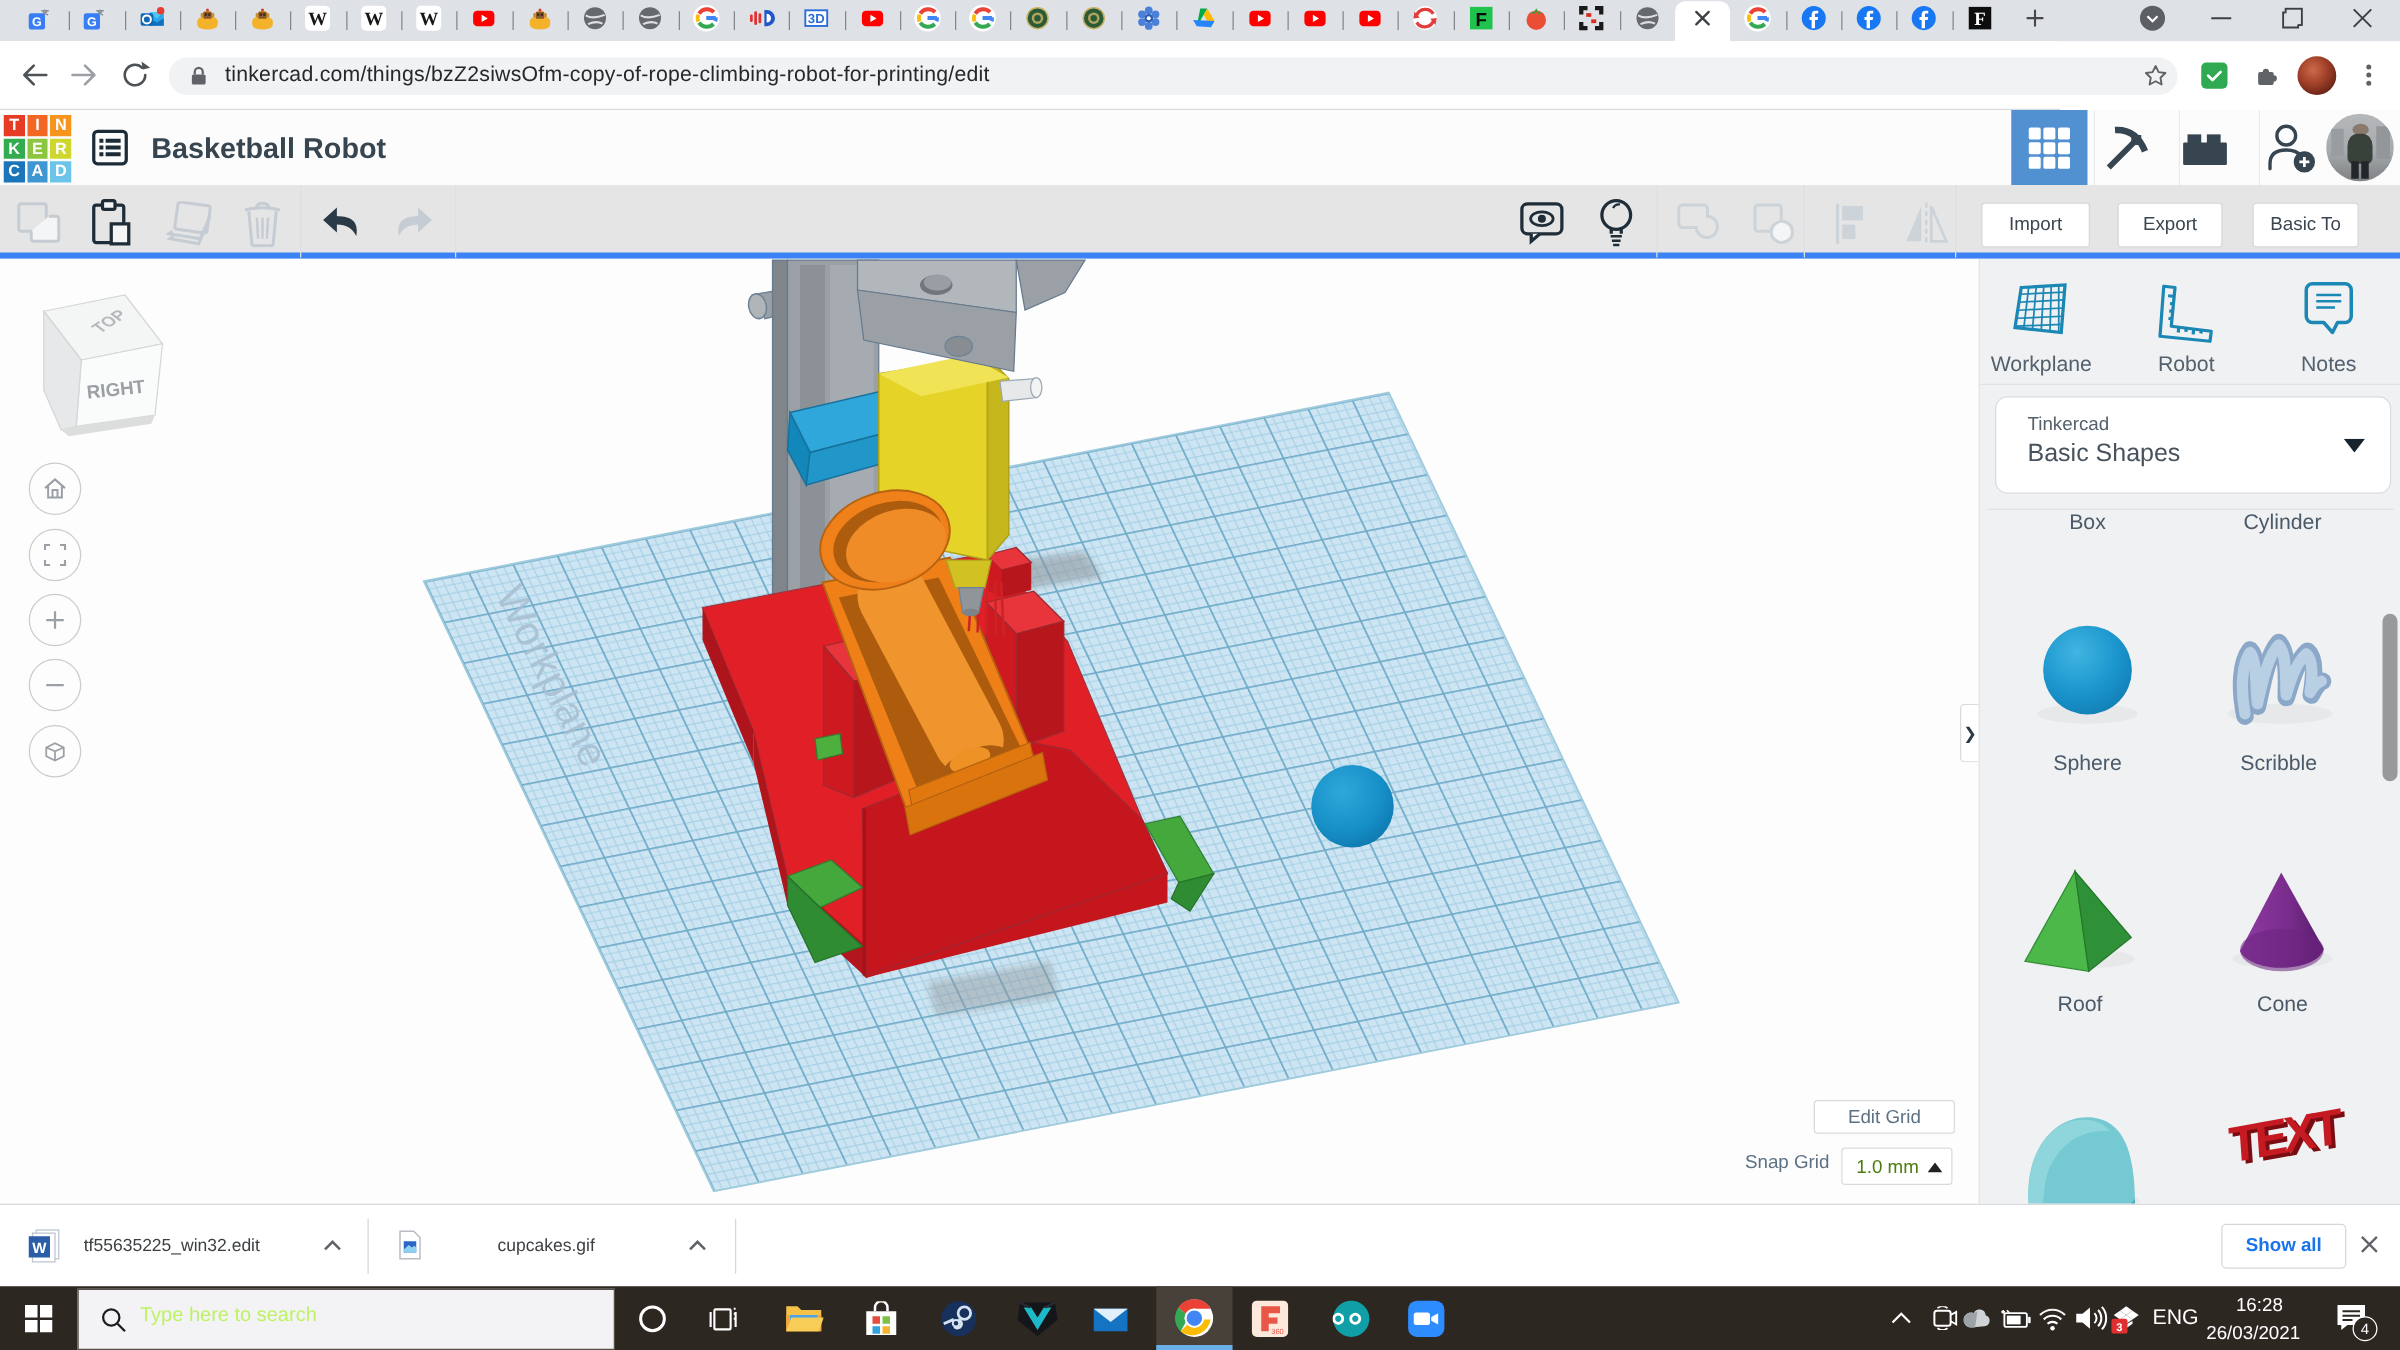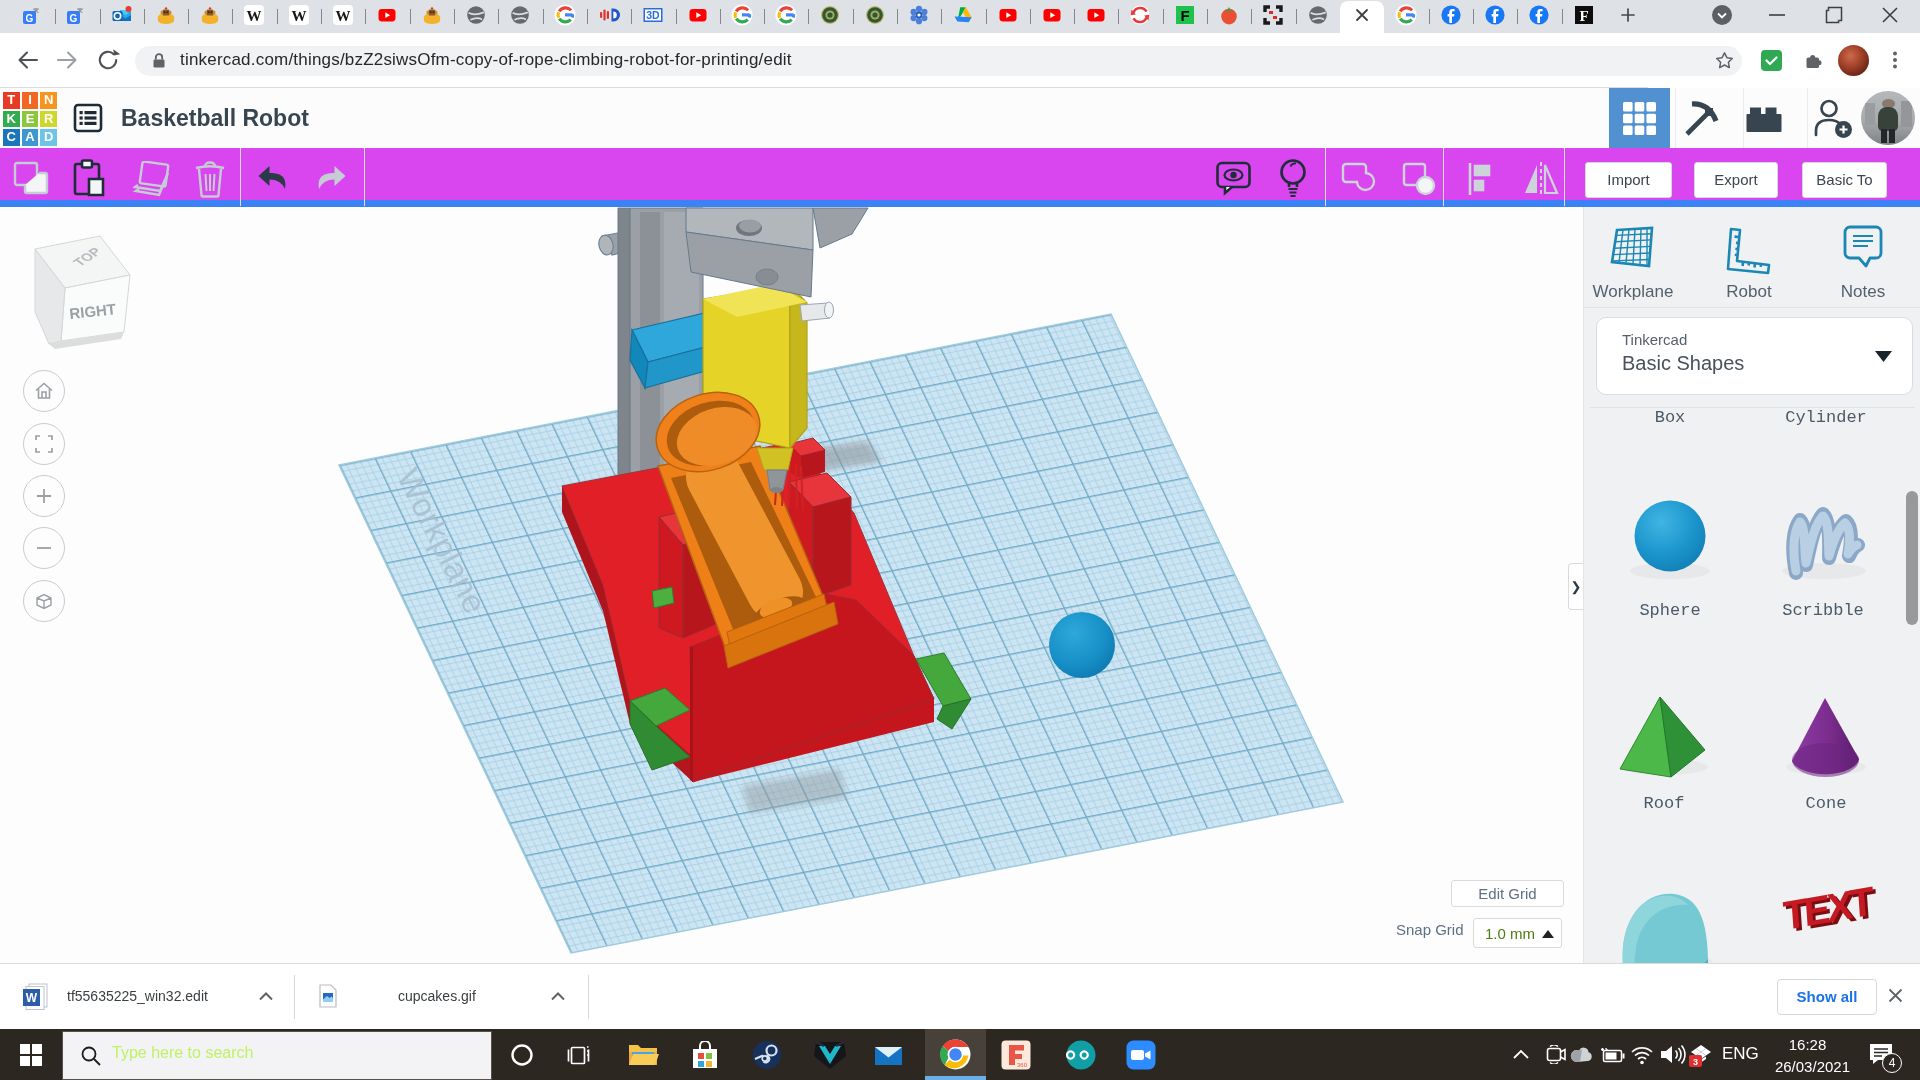--- a/index.html
+++ b/index.html
@@ -10,29 +10,29 @@
   #tabstrip { position:absolute; left:0; top:0; width:1920px; height:33px; background:#dee1e6; }
   .tab { position:absolute; top:0; height:33px; width:44px; }
   .tab .fav { position:absolute; left:50%; top:16.5px; transform:translate(-50%,-50%); }
   .tsep { position:absolute; top:9px; width:1px; height:15px; background:#85878b; }
   .activetab { position:absolute; top:1px; height:32px; background:#fff; border-radius:8px 8px 0 0; }
   
   #addrrow { position:absolute; left:0; top:33px; width:1648px; height:55px; background:#fff; border-bottom:1px solid #dadce0; }
   #omnibox { position:absolute; left:135px; top:13px; width:1607px; height:30px; background:#f0f2f4; border-radius:15px; }
   
   #tkhead { position:absolute; left:0; top:88px; width:1920px; height:60px; background:#fcfcfd; }
-  #tktool { position:absolute; left:0; top:148px; width:1920px; height:59px; background:#d946ef; border-bottom:7px solid #3b82f6; }
+  #tktool { position:absolute; left:0; top:148px; width:1920px; height:59px; background:#e5e5e5; border-bottom:5px solid #3b82f6; }
   .vsep { position:absolute; top:0; width:1px; height:58px; background:#dddfe2; }
   .tbtn { position:absolute; top:14px; height:36px; background:#fff; border:1px solid #d5d8db; border-radius:3px; color:#3b4651; font-size:15px; text-align:center; line-height:34px; }
   
   #viewport { position:absolute; left:0; top:207px; width:1583px; height:756px; background:#fdfdfe; overflow:hidden; }
   .circbtn { position:absolute; left:23px; width:42px; height:42px; border:1px solid #c9cccf; border-radius:50%; background:#fdfdfe; color:#9aa0a6; text-align:center; }
   
   #sidebar { position:absolute; left:1583px; top:207px; width:337px; height:756px; background:#f0f1f3; border-left:1px solid #e2e4e7; overflow:hidden; }
-  .shlabel { position:absolute; color:#4a5a68; font-size:17px; text-align:center; width:120px;font-family:Liberation Mono, monospace; }
+  .shlabel { position:absolute; color:#4a5a68; font-size:17px; text-align:center; width:120px; }
   .sblabel { position:absolute; color:#53616e; font-size:17px; text-align:center; }
   
   #dlbar { position:absolute; left:0; top:963px; width:1920px; height:66px; background:#fff; border-top:1px solid #d8dade; }
   
   #taskbar { position:absolute; left:0; top:1029px; width:1920px; height:51px; background:#2d2722; }
 </style>
 </head>
 <body>
 <div id="page">
 <svg width="0" height="0" style="position:absolute">
@@ -953,21 +953,21 @@
           <polygon points="17,5.5 22,9 17,12.5 12,9"></polygon>
           <polygon points="7,5.5 12,9 7,12.5 2,9"></polygon>
           <polygon points="12,9 17,12.5 12,16 7,12.5"></polygon>
           <polygon points="12,16.5 17,13.5 17,16 12,19.5 7,16 7,13.5"></polygon>
         </g>
     <rect x="0" y="12" width="13" height="12" rx="2" fill="#e02f2f"></rect>
     <text x="6.5" y="21.5" font-size="9" font-weight="bold" fill="#fff" text-anchor="middle" font-family="Liberation Sans">3</text>
   </svg>
   <div class="abs" style="left:1722px;top:15px;font-size:17px;color:#fff">ENG</div>
   <div class="abs" style="left:1770px;top:7px;width:75px;font-size:15px;color:#fff;text-align:center">16:28</div>
-  <div class="abs" style="left:1765px;top:29px;width:85px;font-size:15px;color:#fff;text-align:right">26/03/2021</div>
+  <div class="abs" style="left:1765px;top:29px;width:85px;font-size:15px;color:#fff;text-align:left">26/03/2021</div>
   <svg class="abs" style="left:1868px;top:13px" width="26" height="26" viewBox="0 0 26 26">
     <path d="M2 2 H24 V18 H10 L5 22 V18 H2 Z" fill="#fff"></path>
     <g stroke="#2d2722" stroke-width="1.6">
           <path d="M6 7 H20 M6 10.5 H20 M6 14 H14"></path>
         </g>
   </svg>
     <div class="abs" style="left:1882px;top:24px;width:20px;height:20px;border-radius:50%;background:#2d2722;border:1.6px solid #fff;color:#fff;font-size:12px;text-align:center;line-height:19px">4</div>
 </div>
 </div>
 

